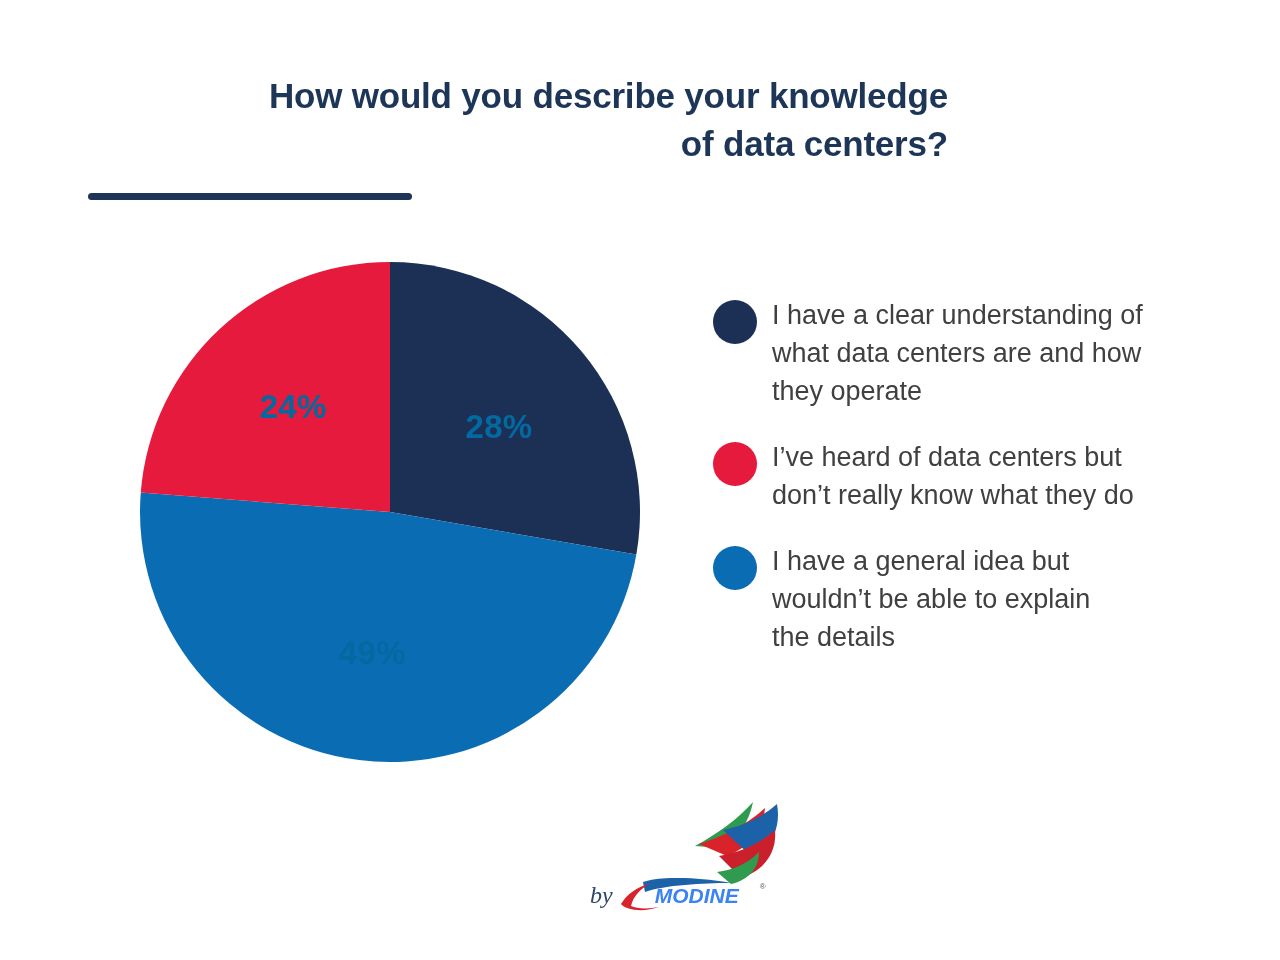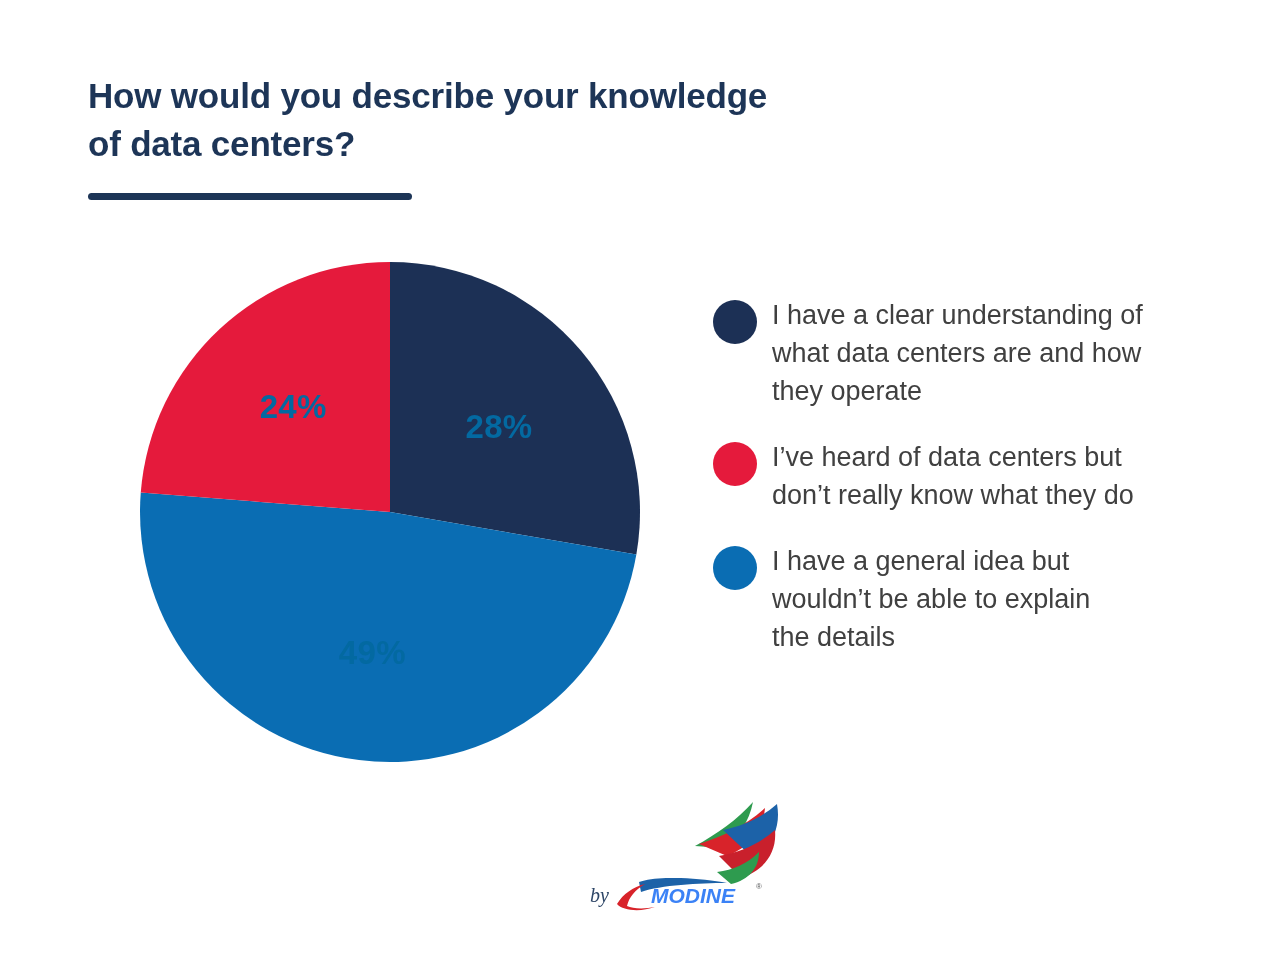--- a/index.html
+++ b/index.html
@@ -127,21 +127,21 @@
   #logo-byline {
     position: absolute;
     left: 85px;
     top: 78px;
     display: flex;
     align-items: center;
   }
   #logo-by-text {
     font-family: "Liberation Serif", serif;
     font-style: italic;
-    font-size: 20px;
+    font-size: 24px;
     color: #2E4667;
     margin-right: 6px;
   }
   #modine-mark {
     position: relative;
     width: 150px;
     height: 34px;
   }
   #modine-text {
     position: absolute;
@@ -160,21 +160,21 @@
     top: 4px;
     font-family: "Liberation Sans", sans-serif;
     font-size: 8px;
     color: #58595B;
   }
 </style>
 </head>
 <body>
 
 <div id="title-block">
-  <h1 id="chart-title" style="color: rgb(29, 53, 87);">How would you describe your knowledge
+  <h1 id="chart-title" style="color: rgb(29, 53, 87); text-align: right;">How would you describe your knowledge
 of data centers?</h1>
   <div id="title-rule" style="background: rgb(29, 53, 87);"></div>
 </div>
 
 <div id="pie-wrap">
   <svg id="pie-svg" viewBox="0 0 500 500">
 
     <path id="slice-path-0" d="M 250 250 L 250.00 0.00 A 250 250 0 0 1 496.35 292.56 Z" fill="#1C3055"></path>
 
     <path id="slice-path-1" d="M 250 250 L 496.35 292.56 A 250 250 0 0 1 0.76 230.58 Z" fill="#0A6DB3"></path>

